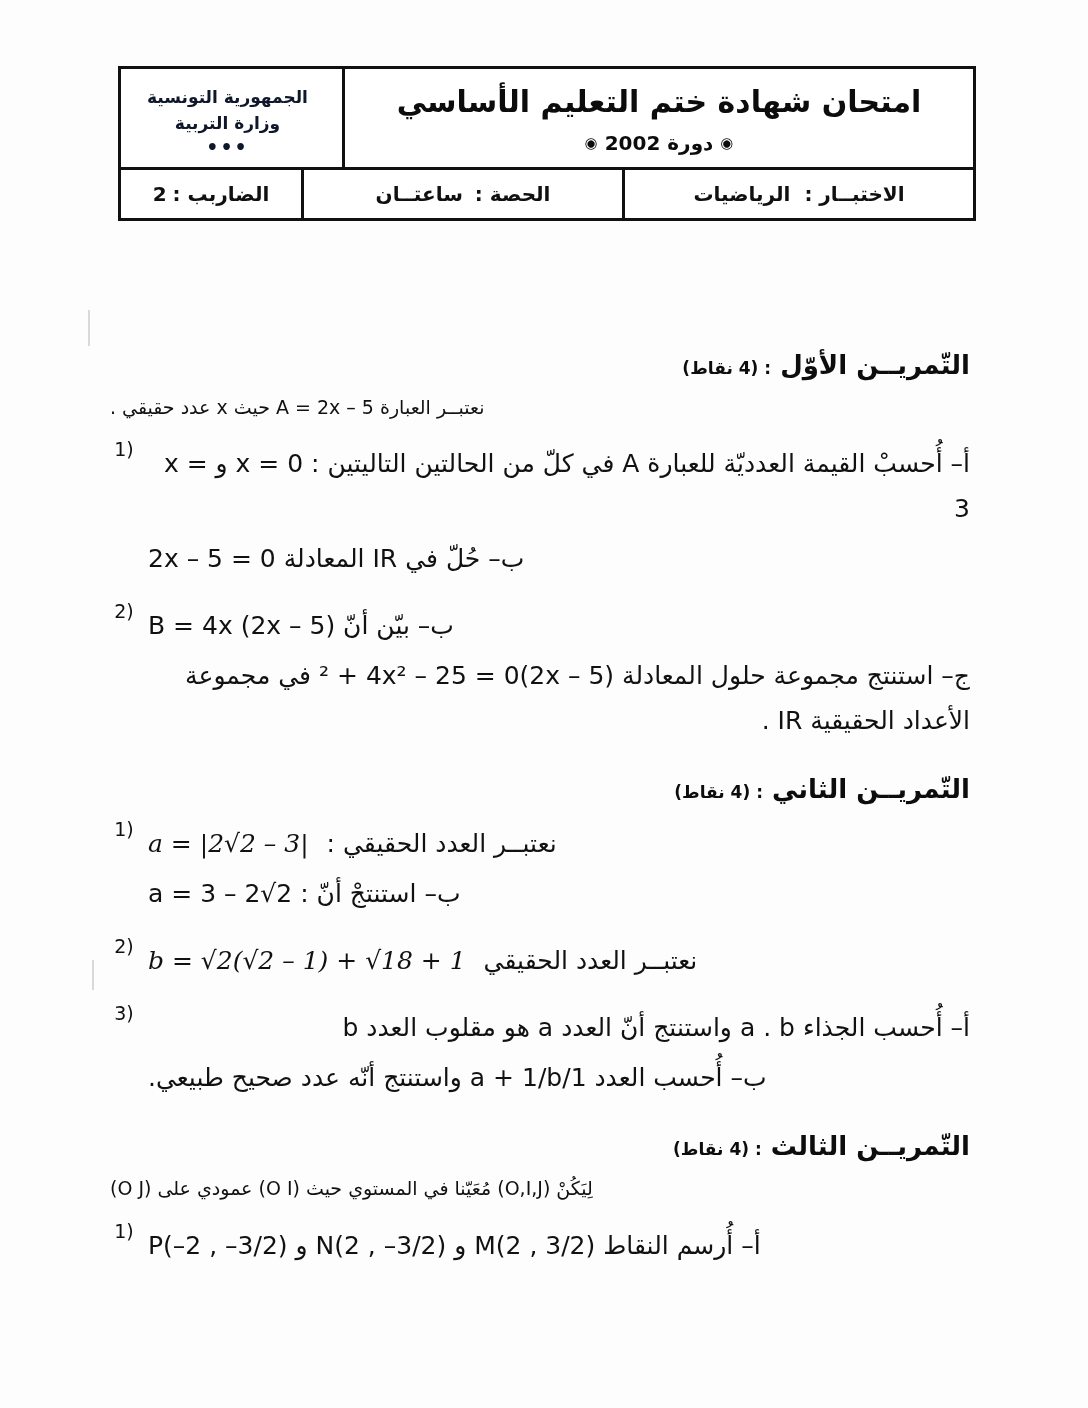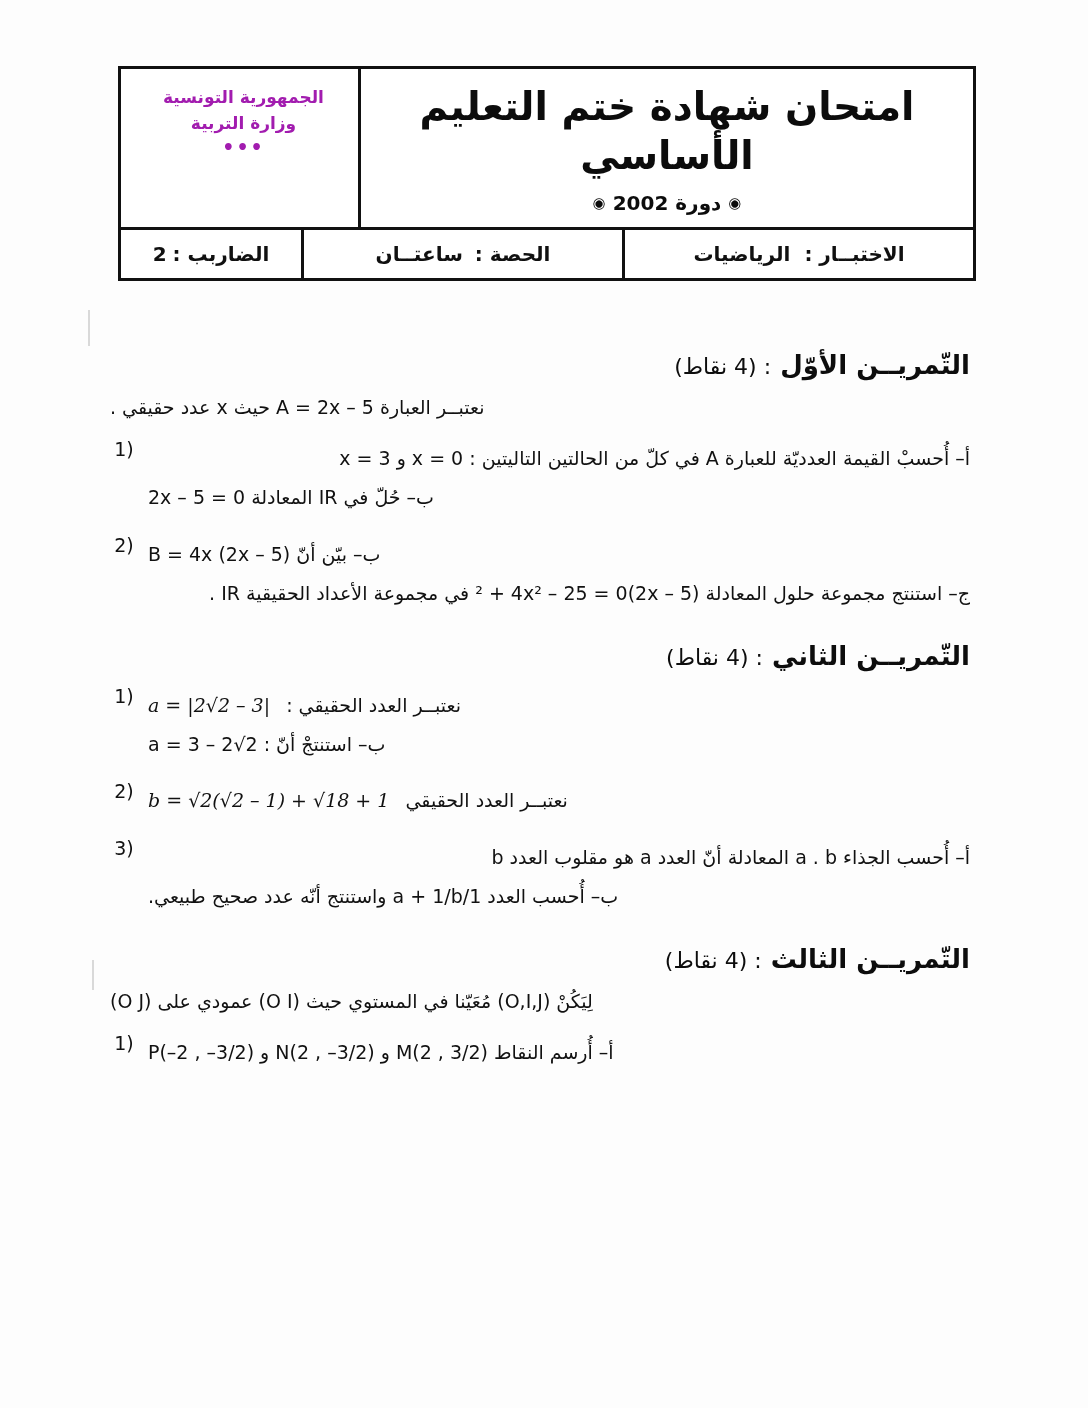--- a/index.html
+++ b/index.html
@@ -38,43 +38,43 @@
   }
   .header-title-cell {
     flex: 1 1 auto;
     padding: 14px 10px 12px 10px;
     text-align: center;
     border-left: 3px solid #111;
   }
   .exam-title {
     font-family: "DejaVu Sans", sans-serif;
     font-weight: bold;
-    font-size: 39px;
+    font-size: 30px;
     letter-spacing: 0.5px;
     color: #0c0c0c;
     line-height: 1.25;
   }
   .exam-session {
     margin-top: 10px;
     font-weight: bold;
     font-size: 20px;
     color: #0c0c0c;
   }
   .exam-session .bullet {
     font-size: 15px;
     vertical-align: 2px;
   }
   .header-republic-cell {
     flex: 0 0 205px;
-    padding: 16px 12px 10px 20px;
+    padding: 16px 12px 10px 4px;
     text-align: center;
     font-size: 17px;
     line-height: 1.5;
     font-weight: 600;
-    color: #a21caf;
+    color: #0f172a;
   }
   .dots {
     letter-spacing: 2px;
     font-size: 19px;
     line-height: 1;
     margin-top: 2px;
   }
 
   .header-bottom {
     display: flex;
@@ -117,22 +117,22 @@
     font-family: "DejaVu Sans", sans-serif;
   }
 
   .ex-heading {
     font-size: 26px;
     font-weight: bold;
     margin: 26px 0 6px 0;
     color: #0d0d0d;
   }
   .ex-heading .pts {
-    font-size: 22px;
-    font-weight: normal;
+    font-size: 17px;
+    font-weight: bold;
   }
   .ex-heading:first-child { margin-top: 0; }
 
   .line {
     font-size: 19px;
     line-height: 1.75;
     margin: 11px 0;
     color: #111;
   }
   .center { text-align: left; }
@@ -145,21 +145,21 @@
     margin: 12px 0;
   }
   .num {
     flex: 0 0 28px;
     font-size: 19px;
     text-align: center;
     padding-top: 2px;
   }
   .itembody { flex: 1 1 auto; }
   .sub {
-    font-size: 19px;
+    font-size: 25px;
     line-height: 1.8;
     margin: 5px 0;
   }
 
   .mi { font-style: italic; font-family: "DejaVu Serif", serif; }
 
   
   .scanmark {
     position: absolute;
     background: #d9d9d9;
@@ -254,21 +254,21 @@
         <div class="sub center">
           <span>نعتبــر العدد الحقيقي</span>
           <span class="mi" style="direction:ltr; display:inline-block; margin-right:10px;">b = √2(√2 – 1) + √18 + 1</span>
         </div>
       </div>
       <div class="num">(2</div>
     </div>
 
     <div class="itemrow">
       <div class="itembody">
-        <div class="sub">أ–   أُحسب الجذاء  a . b  المعادلة أنّ العدد  a  هو مقلوب العدد  b</div>
+        <div class="sub">أ–   أُحسب الجذاء  a . b  واستنتج أنّ العدد  a  هو مقلوب العدد  b</div>
         <div class="sub center">ب–  أُحسب العدد  1/a + 1/b  واستنتج أنّه عدد صحيح طبيعي.</div>
       </div>
       <div class="num">(3</div>
     </div>
 
     <div class="ex-heading">
       <span>التّمريــن الثالث</span>
       <span class="pts">: (4 نقاط)</span>
     </div>
 

